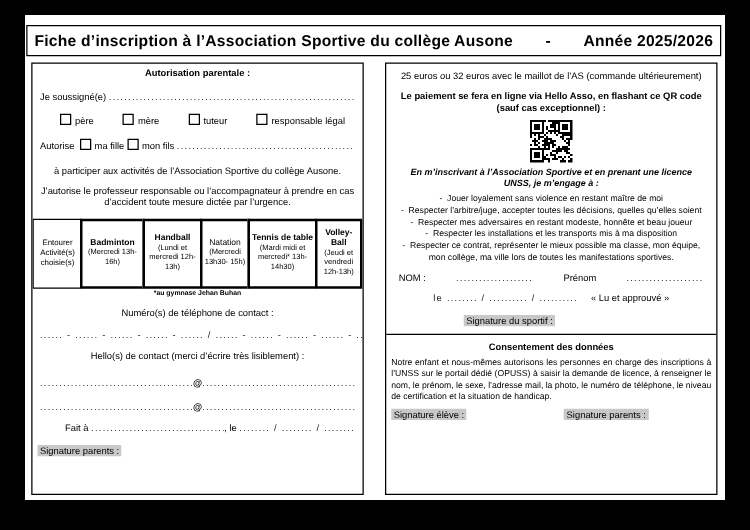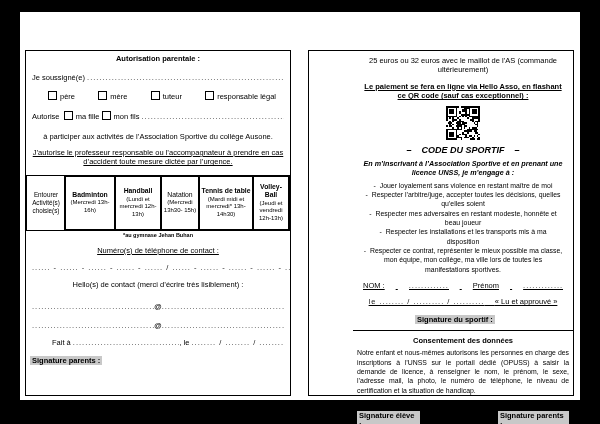--- a/index.html
+++ b/index.html
@@ -8,34 +8,34 @@
     font-family:"Liberation Sans", sans-serif;color:#000;overflow:hidden;
   }
   .page{position:absolute;left:20px;top:12px;width:560px;height:388px;background:#fff;}
   .title-box{
     position:absolute;left:1px;top:8px;width:554px;height:23px;border:1px solid #000;
     display:flex;align-items:center;justify-content:center;gap:26px;
     font-weight:bold;font-size:12.5px;letter-spacing:.2px;background:#fff;
   }
   .panel{position:absolute;top:38px;width:266px;height:346px;border:1px solid #000;box-sizing:border-box;background:#fff;font-size:7.5px;line-height:1.25;}
   .panel.leftp{left:5px;}
-  .panel.rightp{left:288px;padding-left:44px;}
+  .panel.rightp{left:288px;}
   .pad{padding:0 6px;}
   .ctr{text-align:center;}
   .u{}
   .b{font-weight:bold;}
   .i{font-style:italic;}
   .row{display:flex;align-items:baseline;padding:0 6px;}
   .grow{flex:1;}
   .dots{overflow:hidden;white-space:nowrap;letter-spacing:1px;color:#222;}
   .cb{display:inline-block;width:7px;height:7px;border:1px solid #000;background:#fff;vertical-align:-1px;margin-right:3px;}
   .cbrow{display:flex;justify-content:space-between;padding:0 14px 0 22px;text-align:center;}
   .cbitem{white-space:nowrap;}
-  .hl{background:#c8c8c8;padding:0 2px;font-weight:bold;margin-top:12px;}
-  .mt3{margin-top:3px;}.mt5{margin-top:5px;}.mt7{margin-top:7px;text-decoration:underline;}.mt8{margin-top:8px;}
+  .hl{background:#c8c8c8;padding:0 2px;font-weight:normal;}
+  .mt3{margin-top:3px;}.mt5{margin-top:5px;}.mt7{margin-top:7px;}.mt8{margin-top:8px;}
   .mt10{margin-top:10px;}.mt12{margin-top:12px;}
   
   .sports{display:flex;margin:8px 0 0 0;}
   .scell{
     box-sizing:border-box;border:2px solid #000;margin-left:-2px;height:56px;
     display:flex;flex-direction:column;justify-content:center;text-align:center;
     padding:1px;font-size:6px;background:#fff;
   }
   .scell.first{border-width:1px;margin-left:0;font-size:6.3px;}
   .sname{font-size:6.8px;font-weight:bold;}
@@ -49,20 +49,25 @@
   .consent{font-size:6.9px;text-align:justify;margin-top:3px;padding:0 4px;line-height:1.35;}
   .sigrow{display:flex;margin-top:4px;padding:0 4px;}
   .sigrow .second{margin-left:78px;}
   .qrwrap{display:flex;justify-content:center;margin-top:5px;}
 </style>
 </head>
 <body>
 
 <div class="page">
 
+  <div class="title-box">
+    <span>Fiche d’inscription à l’Association Sportive du collège Ausone</span>
+    <span>-</span>
+    <span>Année 2025/2026</span>
+  </div>
 
   <div class="panel leftp">
     <div class="ctr mt3">
       <span class="u b">Autorisation parentale :</span>
     </div>
 
     <div class="row mt10">
       <span>Je soussigné(e)</span>&nbsp;
       <span class="dots grow">......................................................................................................</span>
     </div>
@@ -290,25 +295,20 @@
           <rect x="20" y="19" width="1" height="1" fill="#000"></rect>
           <rect x="9" y="20" width="1" height="1" fill="#000"></rect>
           <rect x="15" y="20" width="1" height="1" fill="#000"></rect>
           <rect x="16" y="20" width="1" height="1" fill="#000"></rect>
           <rect x="17" y="20" width="1" height="1" fill="#000"></rect>
           <rect x="19" y="20" width="1" height="1" fill="#000"></rect>
           <rect x="20" y="20" width="1" height="1" fill="#000"></rect>
         </svg>
     </div>
 
-    <div class="ctr mt5 b i" style="font-size:9px;">
-      <span>–</span>&nbsp;&nbsp;&nbsp;
-      <span>CODE DU SPORTIF</span>&nbsp;&nbsp;&nbsp;
-      <span>–</span>
-    </div>
 
     <div class="ctr mt3 rp b i" style="font-size:7.2px;">En m’inscrivant à l’Association Sportive et en prenant une licence UNSS, je m’engage à :</div>
 
     <div class="rules">
       <span class="rule"><span>-</span>&nbsp;&nbsp;<span>Jouer loyalement sans violence en restant maître de moi</span></span>
       <span class="rule"><span>-</span>&nbsp;&nbsp;<span>Respecter l’arbitre/juge, accepter toutes les décisions, quelles qu’elles soient</span></span>
       <span class="rule"><span>-</span>&nbsp;&nbsp;<span>Respecter mes adversaires en restant modeste, honnête et beau joueur</span></span>
       <span class="rule"><span>-</span>&nbsp;&nbsp;<span>Respecter les installations et les transports mis à ma disposition</span></span>
       <span class="rule"><span>-</span>&nbsp;&nbsp;<span>Respecter ce contrat, représenter le mieux possible ma classe, mon équipe, mon collège, ma ville lors de toutes les manifestations sportives.</span></span>
     </div>

